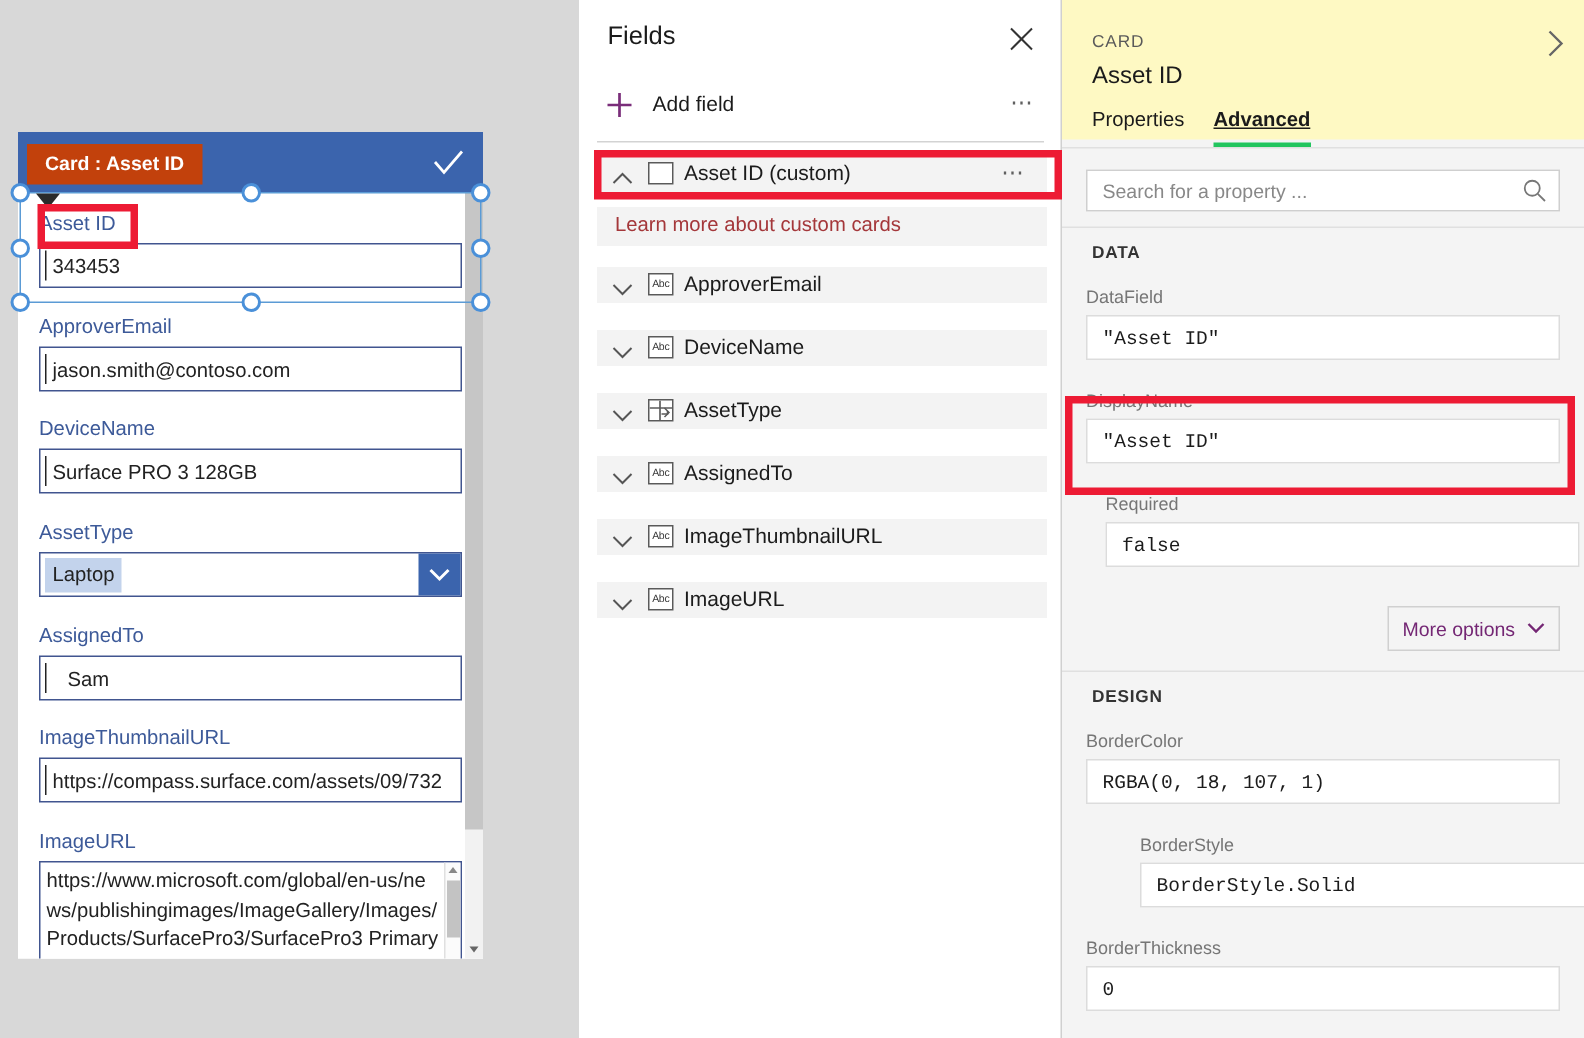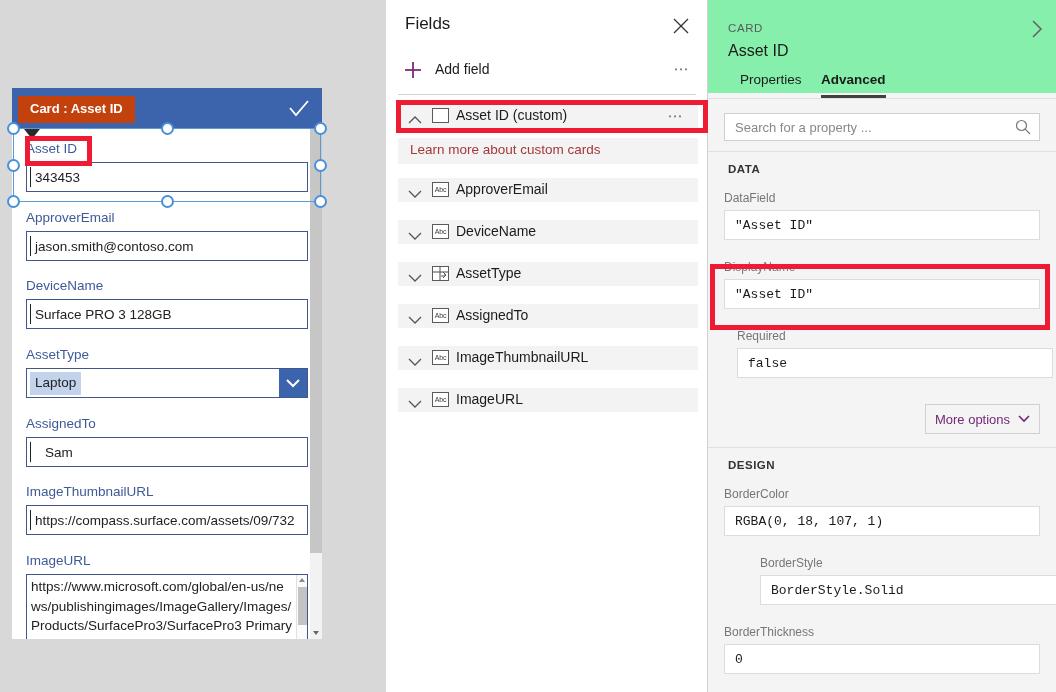--- a/index.html
+++ b/index.html
@@ -315,21 +315,21 @@
   .prop-panel {
     position: absolute;
     left: 708px; top: 0;
     width: 348px; height: 692px;
     background: #f4f4f4;
   }
   .prop-topbar {
     position: absolute;
     left: 0; top: 0;
     width: 348px; height: 93px;
-    background: #86efac;
+    background: #fef9c3;
   }
   .prop-kicker {
     position: absolute;
     left: 20px; top: 22px;
     font-size: 11.5px;
     color: #5a5a5a;
     letter-spacing: 0.6px;
   }
   .prop-title {
     position: absolute;
@@ -346,25 +346,25 @@
     position: absolute;
     left: 0; top: 72px;
     width: 348px; height: 26px;
   }
   .tab {
     position: absolute;
     top: 0;
     font-size: 13.5px;
     color: #1b1b1b;
     padding-bottom: 8px;
-    margin-left: 12px;
   }
   .tab.active {
     font-weight: bold;
-    border-bottom: 3px solid #404040;
+    border-bottom: 3px solid #22c55e;
+    text-decoration: underline;
   }
   .tab-div {
     position: absolute;
     left: 0; top: 98px;
     width: 348px; height: 1px;
     background: #e0e0e0;
   }
   .search-wrap {
     position: absolute;
     left: 16px; top: 113px;

